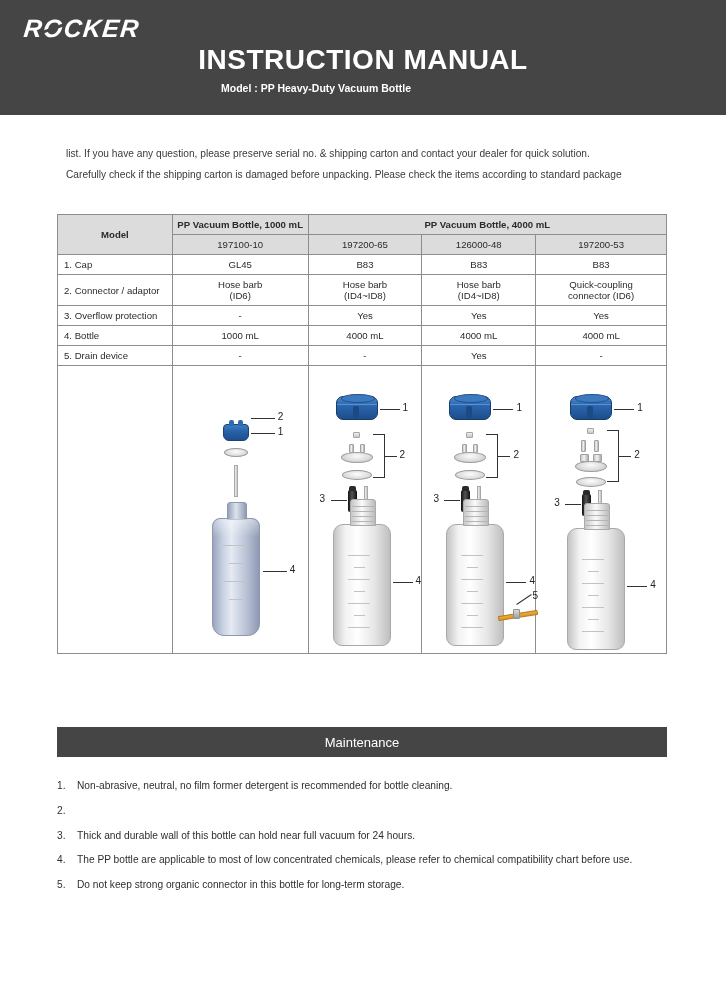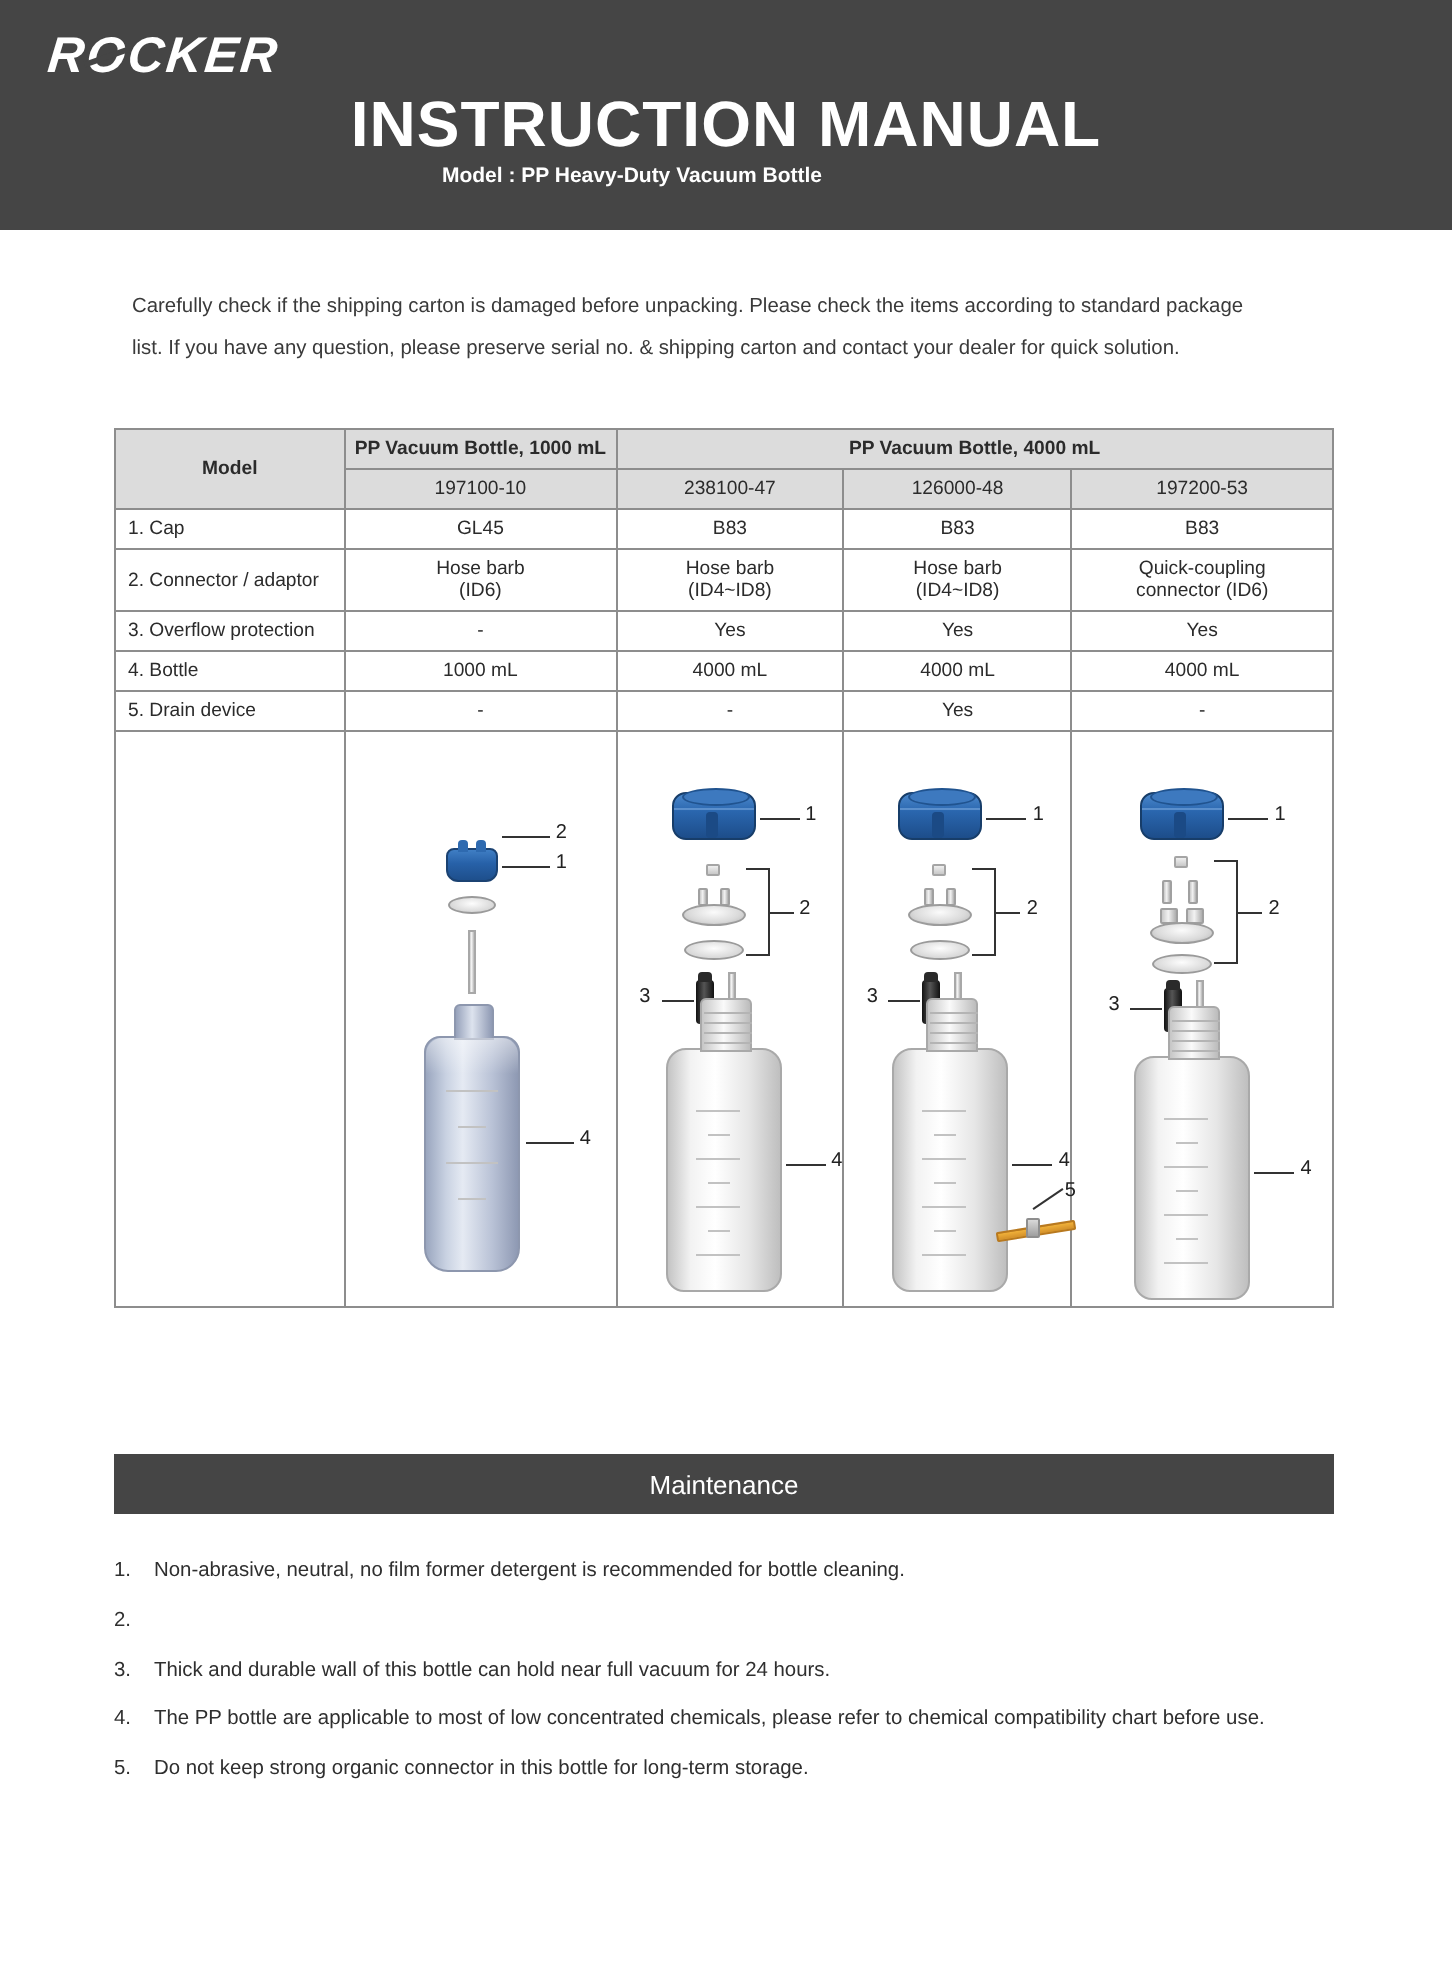--- a/index.html
+++ b/index.html
@@ -35,21 +35,21 @@
     position: absolute;
     left: -1px; top: 45%;
     width: 110%; height: 3px;
     background: #454545;
     transform: rotate(-20deg);
   }
   .title {
     position: absolute; top: 44px; left: 0; width: 726px;
     text-align: center;
     color: #ffffff;
-    font-size: 32px;
+    font-size: 28px;
     font-weight: bold;
     letter-spacing: 0.5px;
   }
   .subtitle {
     position: absolute; top: 82px; left: 0; width: 632px;
     text-align: center;
     color: #ffffff;
     font-size: 10.5px;
     font-weight: bold;
   }
@@ -242,34 +242,34 @@
 
 <div class="page">
 
   <div class="header">
     <div class="logo">R<span class="oslash">O</span>CKER</div>
     <div class="title">INSTRUCTION MANUAL</div>
     <div class="subtitle">Model : PP Heavy-Duty Vacuum Bottle</div>
   </div>
 
   <div class="intro">
+    <div>list. If you have any question, please preserve serial no. &amp; shipping carton and contact your dealer for quick solution.</div>
     <div>Carefully check if the shipping carton is damaged before unpacking. Please check the items according to standard package</div>
-    <div>list. If you have any question, please preserve serial no. &amp; shipping carton and contact your dealer for quick solution.</div>
   </div>
 
   <table class="spec-table">
     <tbody>
         <tr>
       <td class="hdr cell-model" rowspan="2">Model</td>
       <td class="hdr cell-c1">PP Vacuum Bottle, 1000 mL</td>
       <td class="hdr" colspan="3">PP Vacuum Bottle, 4000 mL</td>
     </tr>
     <tr>
       <td class="hdr-sub cell-c1">197100-10</td>
-      <td class="hdr-sub cell-c2">238100-47</td>
+      <td class="hdr-sub cell-c2">197200-65</td>
       <td class="hdr-sub cell-c3">126000-48</td>
       <td class="hdr-sub cell-c4">197200-53</td>
     </tr>
 
     <tr>
       <td class="rowlabel">1. Cap</td>
       <td>GL45</td>
       <td>B83</td>
       <td>B83</td>
       <td>B83</td>

